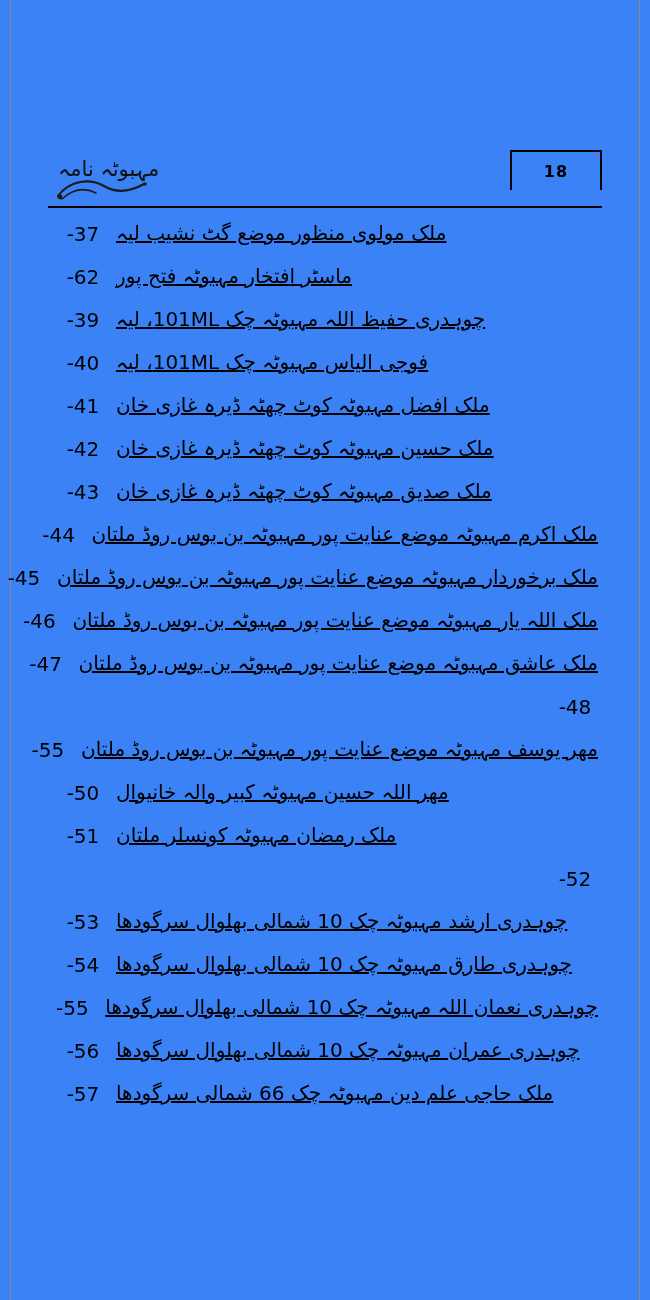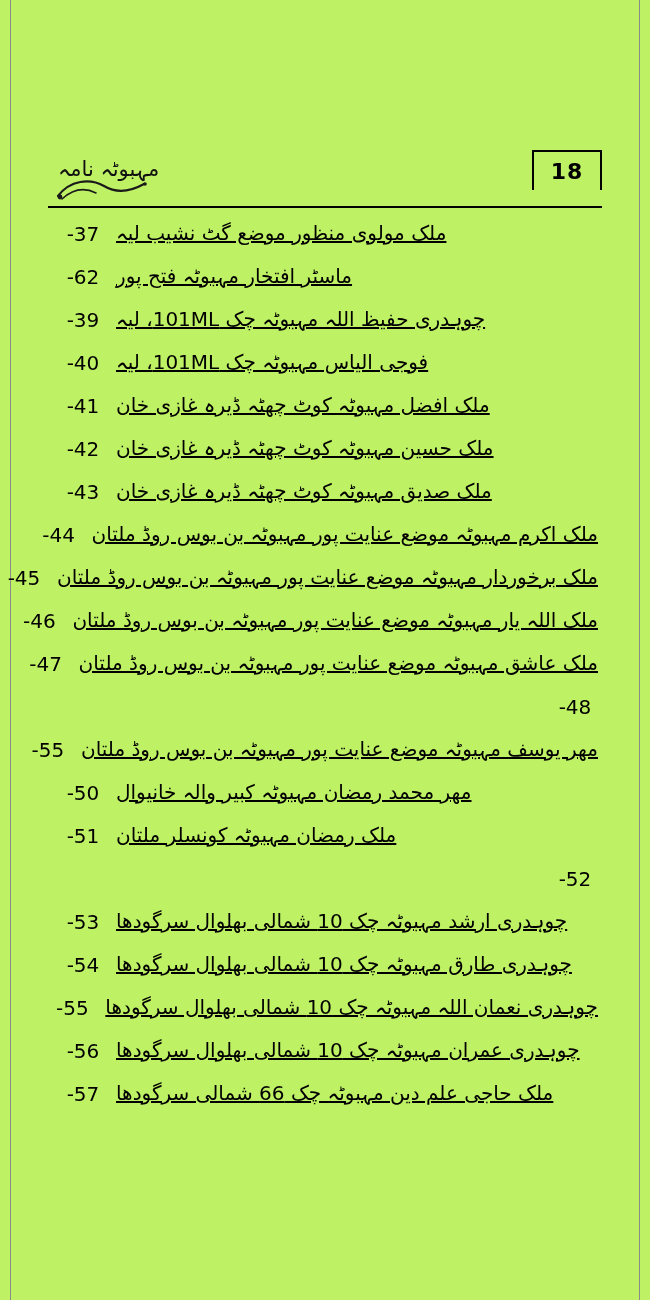--- a/index.html
+++ b/index.html
@@ -13,21 +13,21 @@
     font-family: "DejaVu Sans", sans-serif;
     color: #000000;
     position: relative;
     overflow: hidden;
   }
   .page {
     position: absolute;
     left: 0; top: 0;
     width: 650px;
     height: 1300px;
-    background: #bef264;
+    background: #3b82f6;
   }
   
   .page-frame-left,
   .page-frame-right {
     position: absolute;
     top: 0;
     width: 1px;
     height: 1300px;
     background: #8a8a8a;
   }
@@ -66,30 +66,30 @@
     left: 8px;
     top: 26px;
     width: 92px;
     height: 26px;
     color: #1a1a1a;
   }
   .page-number-box {
     position: absolute;
     right: 0;
     top: 0;
-    width: 70px;
+    width: 92px;
     height: 40px;
     border: 2px solid #000;
     border-bottom: none;
     box-sizing: border-box;
     display: flex;
     align-items: center;
     justify-content: center;
     font-family: "DejaVu Sans", sans-serif;
-    font-size: 22px;
+    font-size: 16px;
     font-weight: bold;
     letter-spacing: 1px;
   }
 
   .list {
     position: absolute;
     left: 48px;
     right: 48px;
     top: 212px;
     direction: rtl;
@@ -196,21 +196,21 @@
         <div class="row-num">-47</div>
       </div>
       <div class="row">
         <div class="row-num">-48</div>
       </div>
       <div class="row">
         <div class="row-text">مھر یوسف مہبوٹہ موضع عنایت پور مہبوٹہ بن بوس روڈ ملتان</div>
         <div class="row-num">-55</div>
       </div>
       <div class="row">
-        <div class="row-text">مھر محمد رمضان مہبوٹہ کبیر والہ خانیوال</div>
+        <div class="row-text">مھر اللہ حسین مہبوٹہ کبیر والہ خانیوال</div>
         <div class="row-num">-50</div>
       </div>
       <div class="row">
         <div class="row-text">ملک رمضان مہبوٹہ کونسلر ملتان</div>
         <div class="row-num">-51</div>
       </div>
       <div class="row">
         <div class="row-num">-52</div>
       </div>
       <div class="row">

